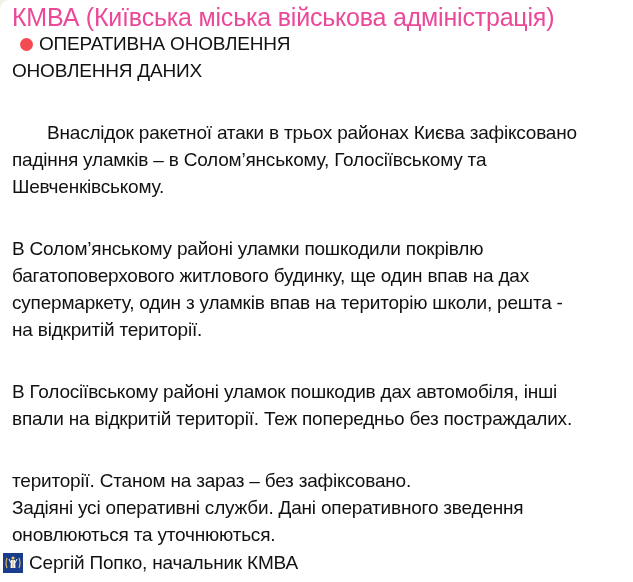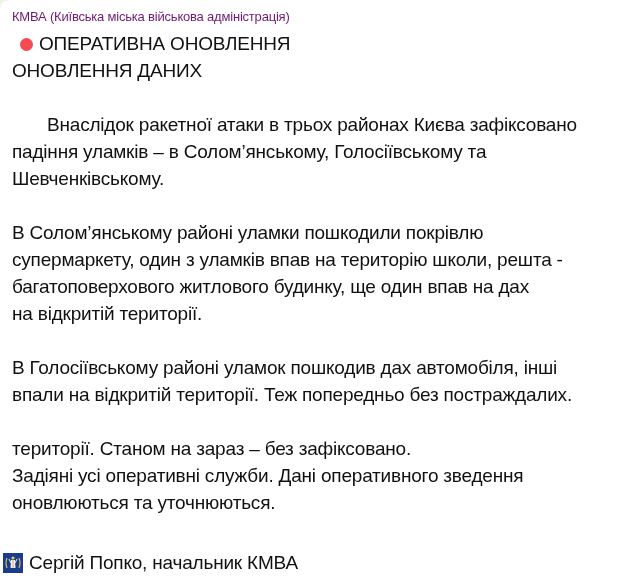--- a/index.html
+++ b/index.html
@@ -10,32 +10,32 @@
     }
     .post {
       position: absolute; left: 0; top: 0; width: 633px; height: 582px;
       box-sizing: border-box; padding: 4px 8px 0 12px;
     }
     .corner {
       position: absolute; left: 0; top: 0; width: 8px; height: 8px;
       background: radial-gradient(circle at 100% 100%, transparent 7px, #eef3e6 8px);
     }
     .channel-title {
-      font-size: 13px; line-height: 26px; color: #701a75;
+      font-size: 25px; line-height: 26px; color: #ec4899;
       letter-spacing: -0.2px; cursor: pointer; white-space: nowrap;
     }
     .line {
       font-size: 19px; line-height: 27px; white-space: nowrap; letter-spacing: -0.2px;
     }
     .heading-1 { padding-left: 8px; }
     .red-dot {
       display: inline-block; width: 13px; height: 13px; border-radius: 50%;
       background: #f44b53; margin-right: 6px; vertical-align: -1px;
     }
-    .para { margin-top: 0; }
+    .para { margin-top: 8px; }
     .gap { height: 27px; }
     .indent { display: inline-block; width: 35px; }
     .sig {
       position: absolute; left: 3px; top: 551px;
       display: flex; align-items: center; gap: 6px;
     }
     .emblem {
       width: 20px; height: 20px; background: #1a3c8f; position: relative;
       display: inline-block;
     }
@@ -60,22 +60,22 @@
   <div class="para">
     <div class="line"><span class="indent"></span><span>Внаслідок ракетної атаки в трьох районах Києва зафіксовано</span></div>
     <div class="line">падіння уламків – в Солом’янському, Голосіївському та</div>
     <div class="line">Шевченківському.</div>
   </div>
 
   <div class="gap"></div>
 
   <div class="para">
     <div class="line">В Солом’янському районі уламки пошкодили покрівлю</div>
+    <div class="line">багатоповерхового житлового будинку, ще один впав на дах</div>
     <div class="line">супермаркету, один з уламків впав на територію школи, решта -</div>
-    <div class="line">багатоповерхового житлового будинку, ще один впав на дах</div>
     <div class="line">на відкритій території.</div>
   </div>
 
   <div class="gap"></div>
 
   <div class="para">
     <div class="line">В Голосіївському районі уламок пошкодив дах автомобіля, інші</div>
     <div class="line">впали на відкритій території. Теж попередньо без постраждалих.</div>
   </div>
 

